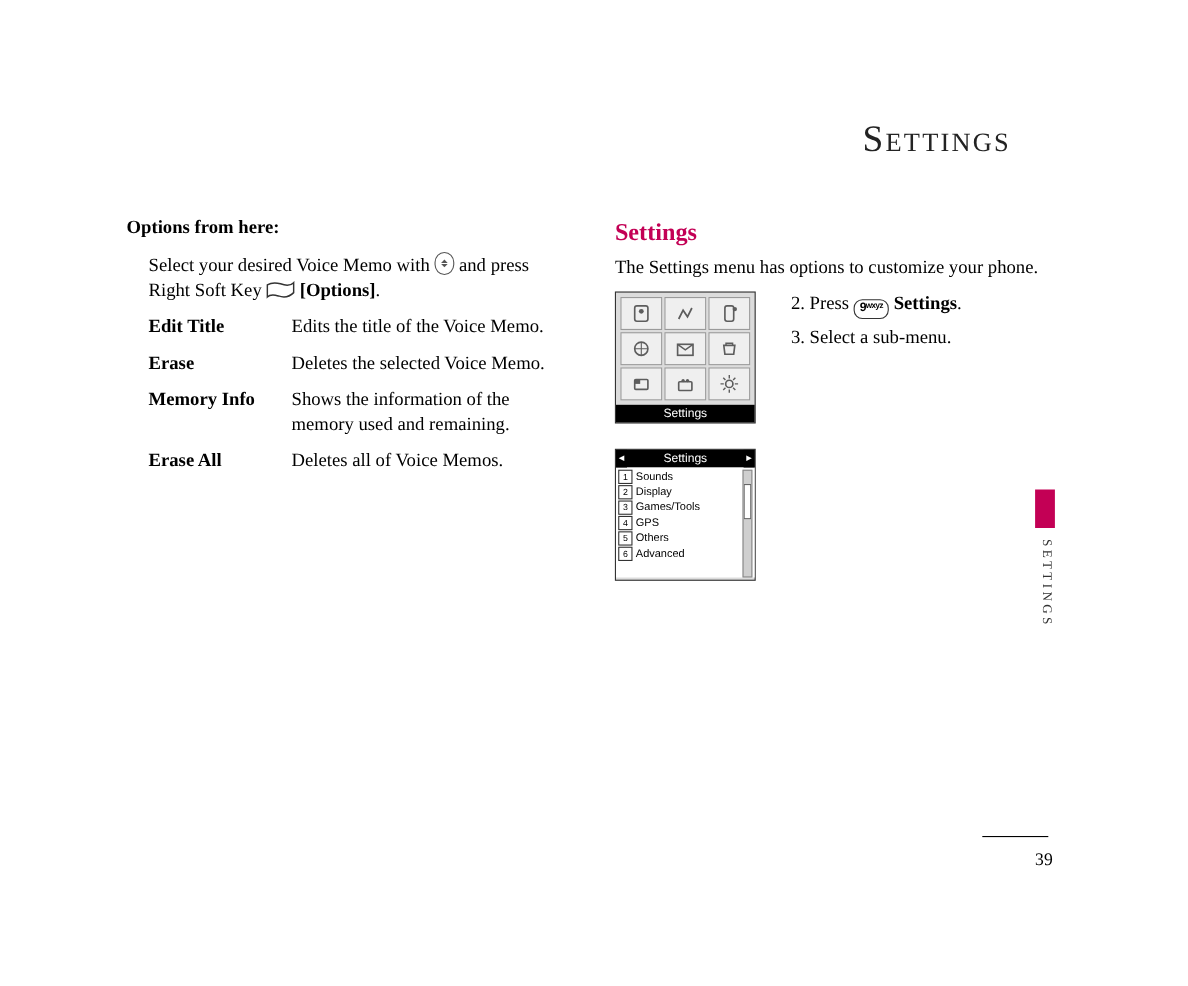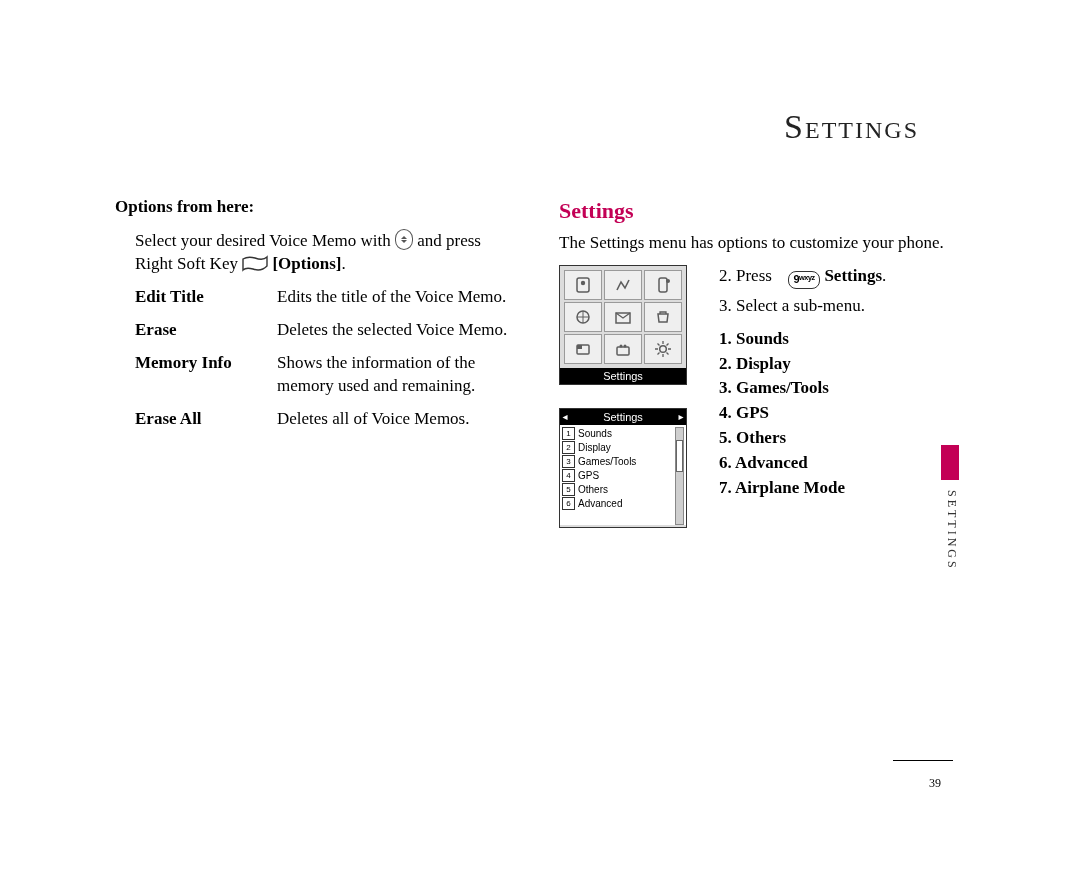--- a/index.html
+++ b/index.html
@@ -46,21 +46,21 @@
   }
   .bold { font-weight: 700; }
   .para { margin: 0 0 10px 0; font-family: Liberation Serif, serif; }
   .hang {
     padding-left: 20px;
   }
   .defs {
     margin-top: 10px;
     padding-left: 20px;
   }
-  .def-row { display: flex; margin-bottom: 10px; gap: 12px; }
+  .def-row { display: flex; margin-bottom: 10px; }
   .def-term { flex: 0 0 130px; font-weight: 700; }
   .def-desc { flex: 1 1 auto; }
   .section-h {
     color: #c30055;
     font-size: 22px;
     font-weight: 700;
     margin: 0 0 6px 0;
   }
   .steps {
     position: relative;
@@ -98,21 +98,20 @@
   .icon-soft svg { display:block; }
   .icon-key9 {
     display:inline-block;
     width:30px; height:16px;
     border:1.5px solid #333; border-radius:8px;
     background:#fff;
     font: 700 11px/15px Arial, sans-serif;
     text-align:center;
     vertical-align:-2px;
     letter-spacing:-0.5px;
-    margin-left:12px;
   }
   
   .shot {
     position:absolute; left:0;
     width:128px;
     border:1px solid #333;
     background:#dcdcdc;
     box-sizing:border-box;
     font-family: Arial, sans-serif;
   }
@@ -175,23 +174,23 @@
     position:absolute;
     right: 40px;
     top: 490px;
     font-size: 12px;
     letter-spacing: 3px;
     writing-mode: vertical-rl;
     color:#333;
   }
   .page-num {
     position:absolute;
-    right: 58px;
+    right: 42px;
     bottom: 105px;
-    font-size: 12px;
+    font-size: 16px;
   }
   .page-rule {
     position:absolute;
     right:46px;
     bottom:135px;
     width:60px;
     border-top:1px solid #000;
   }
 </style>
 </head>
@@ -338,29 +337,20 @@
       </div>
 
       <p class="step-line">
         <span>2. Press  </span>
         <span class="icon-key9">9ʷˣʸᶻ</span>
         <span>  </span>
         <span class="bold">Settings</span><span>.</span>
       </p>
       <p class="step-line">3. Select a sub-menu.</p>
 
-      <div class="submenu">
-        <p class="item">1. Sounds</p>
-        <p class="item">2. Display</p>
-        <p class="item">3. Games/Tools</p>
-        <p class="item">4. GPS</p>
-        <p class="item">5. Others</p>
-        <p class="item">6. Advanced</p>
-        <p class="item">7. Airplane Mode</p>
-      </div>
     </div>
   </div>
 
   <div class="side-tab"></div>
   <div class="side-label">SETTINGS</div>
 
   <div class="page-rule"></div>
   <div class="page-num">39</div>
 </div>
 

